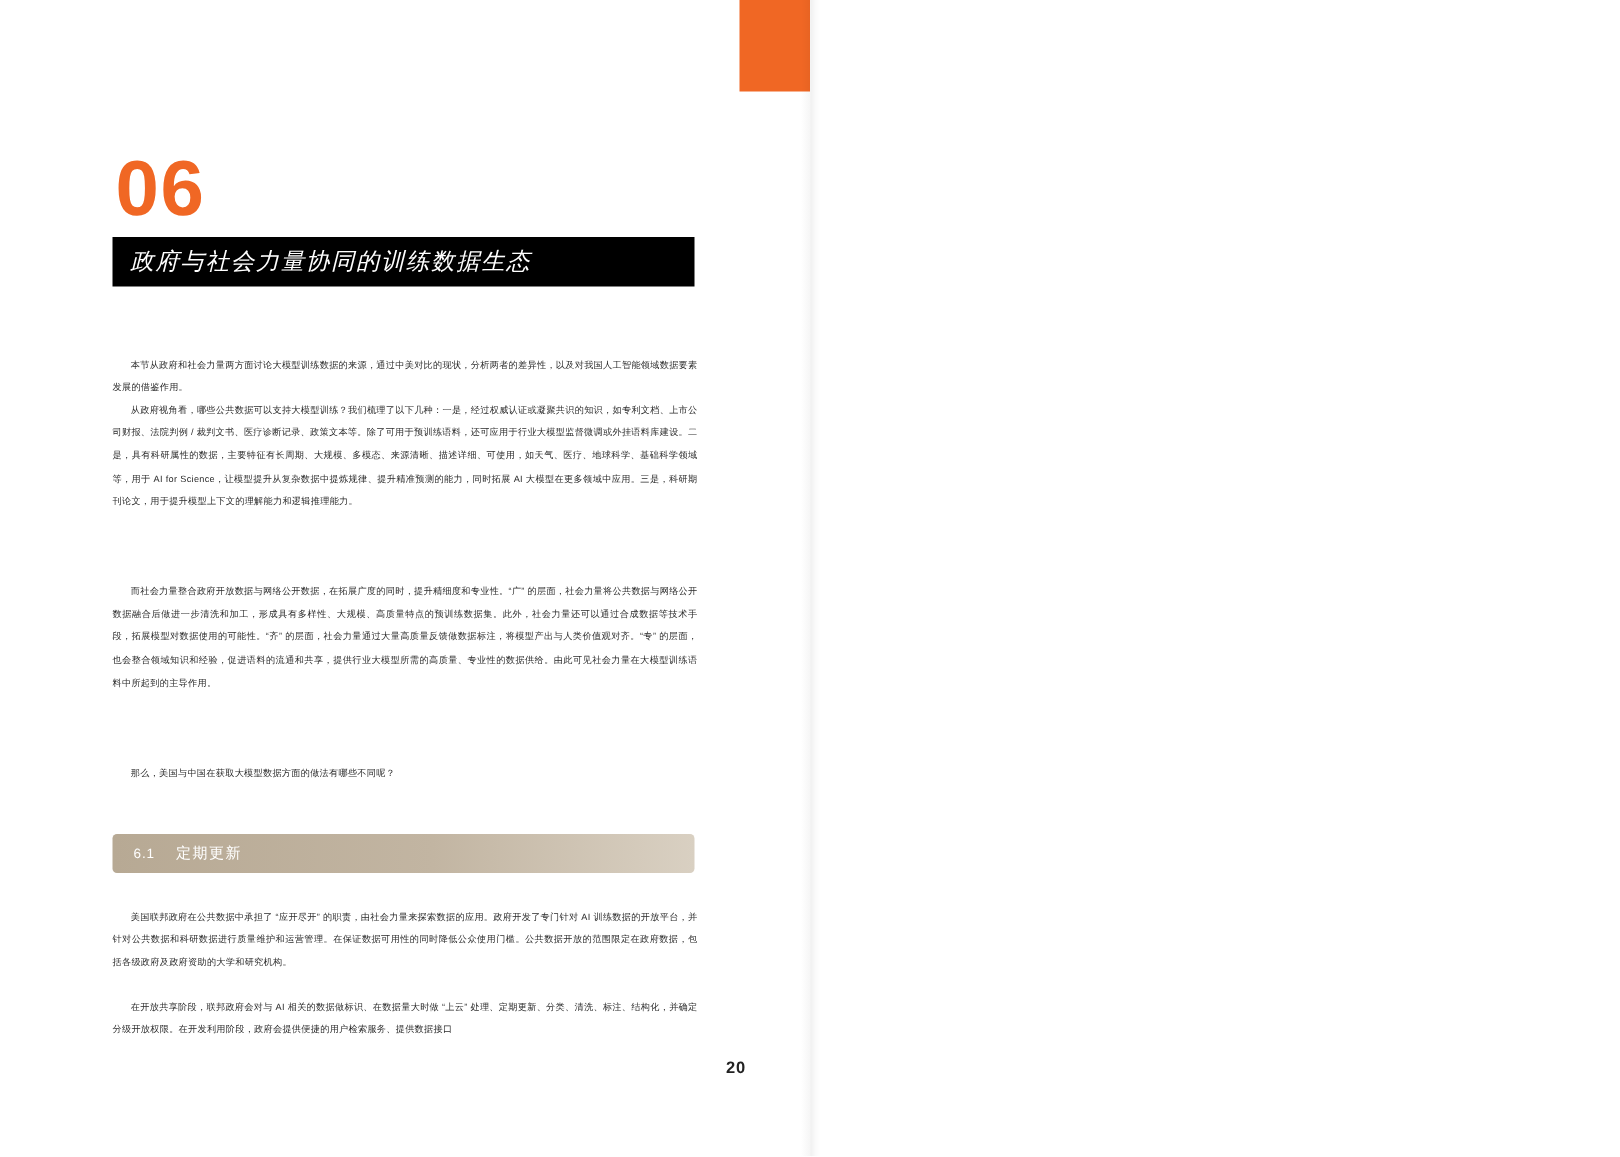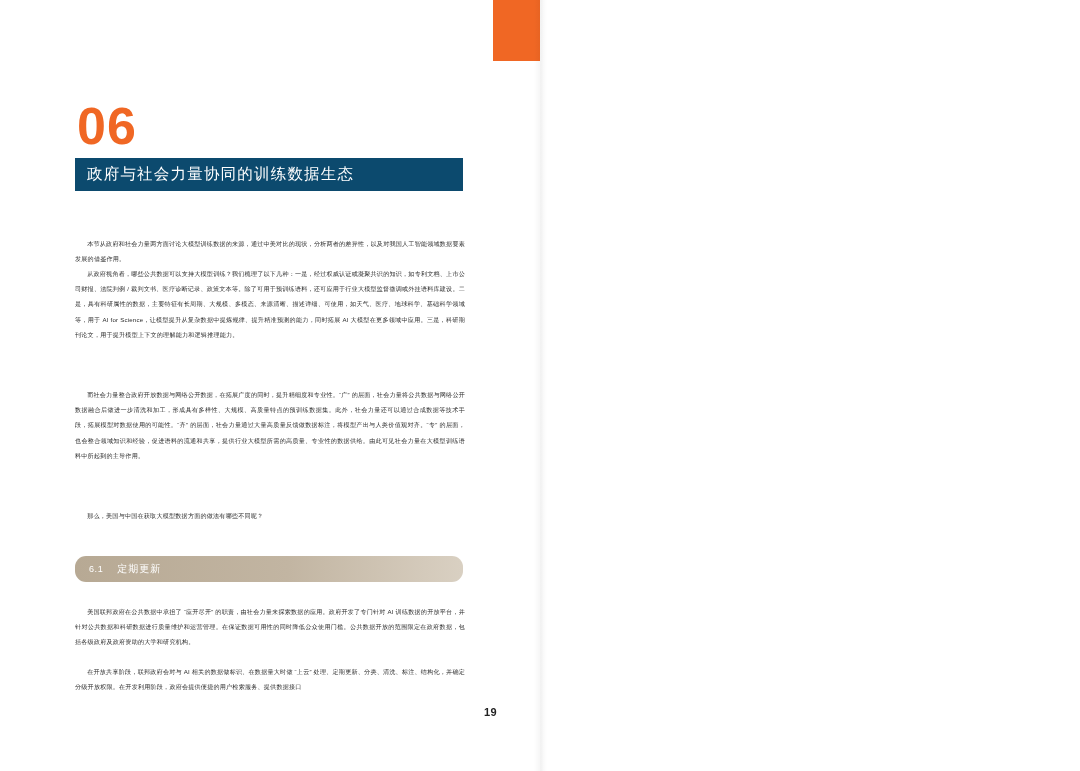--- a/index.html
+++ b/index.html
@@ -38,22 +38,22 @@
     position: absolute; left: 77px; top: 100px;
     font-size: 52px; line-height: 1; font-weight: 700;
     color: #f06724;
     letter-spacing: 1px;
     font-family: "Liberation Sans", sans-serif;
     text-align: center;
   }
 
   .chapter-bar {
     position: absolute; left: 75px; top: 158px; width: 388px; height: 33px;
-    background: #0c4a6e;
-    display: flex; align-items: center;
+    background: #000000;
+    display: flex; align-items: center; font-style: italic;
   }
   .chapter-bar span {
     color: #ffffff; font-size: 15.5px; letter-spacing: 1.2px;
     padding-left: 12px; font-weight: 500;
   }
 
   .body-col {
     position: absolute; left: 75px; width: 390px;
     font-size: 6.1px; line-height: 15.2px;
     color: #2b2b2b; text-align: justify;
@@ -99,34 +99,34 @@
     </div>
 
     <div class="body-col" style="top:387px;">
       <p>而社会力量整合政府开放数据与网络公开数据，在拓展广度的同时，提升精细度和专业性。“广” 的层面，社会力量将公共数据与网络公开数据融合后做进一步清洗和加工，形成具有多样性、大规模、高质量特点的预训练数据集。此外，社会力量还可以通过合成数据等技术手段，拓展模型对数据使用的可能性。“齐” 的层面，社会力量通过大量高质量反馈做数据标注，将模型产出与人类价值观对齐。“专” 的层面，也会整合领域知识和经验，促进语料的流通和共享，提供行业大模型所需的高质量、专业性的数据供给。由此可见社会力量在大模型训练语料中所起到的主导作用。</p>
     </div>
 
     <div class="body-col" style="top:508px;">
       <p>那么，美国与中国在获取大模型数据方面的做法有哪些不同呢？</p>
     </div>
 
-    <div class="subsec-bar" style="top:556px;border-radius:11px;">
+    <div class="subsec-bar" style="top:556px;">
       <span class="num">6.1</span>
       <span class="txt">定期更新</span>
     </div>
 
     <div class="body-col" style="top:604px;">
       <p>美国联邦政府在公共数据中承担了 “应开尽开” 的职责，由社会力量来探索数据的应用。政府开发了专门针对 AI 训练数据的开放平台，并针对公共数据和科研数据进行质量维护和运营管理。在保证数据可用性的同时降低公众使用门槛。公共数据开放的范围限定在政府数据，包括各级政府及政府资助的大学和研究机构。</p>
     </div>
 
     <div class="body-col" style="top:664px;">
       <p>在开放共享阶段，联邦政府会对与 AI 相关的数据做标识、在数据量大时做 “上云” 处理、定期更新、分类、清洗、标注、结构化，并确定分级开放权限。在开发利用阶段，政府会提供便捷的用户检索服务、提供数据接口</p>
     </div>
 
-    <div class="pagenum" style="left:484px; top:706px;">19</div>
+    <div class="pagenum" style="left:484px; top:706px;">20</div>
   </div>
 
   <div class="page page-right">
 
     
     
 
     
 
     

